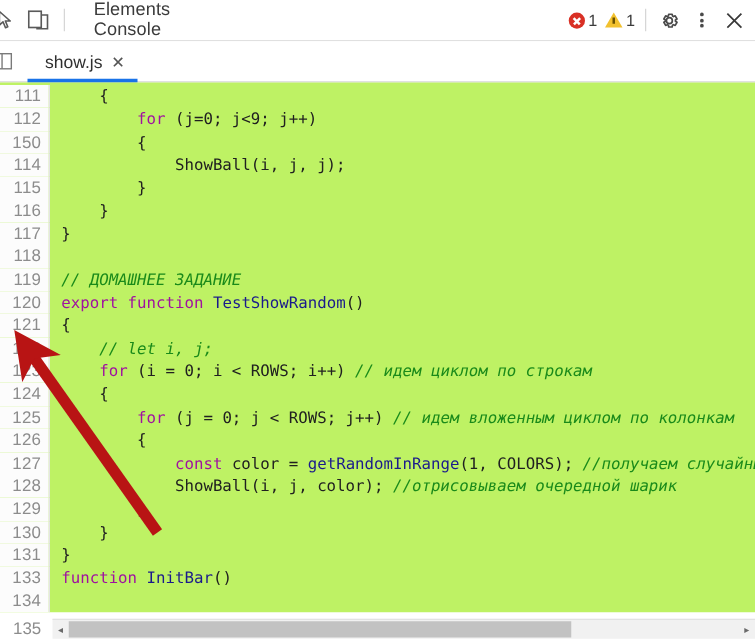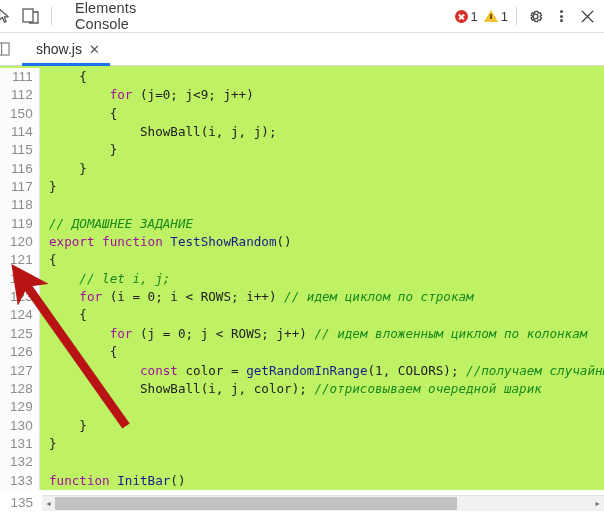--- a/index.html
+++ b/index.html
@@ -389,21 +389,20 @@
         <div class="row"><div class="lno">122</div><div class="gut-sep"></div><div class="ln"><span class="pln">    </span><span class="cmt">// let i, j;</span></div></div>
         <div class="row"><div class="lno">123</div><div class="gut-sep"></div><div class="ln"><span class="pln">    </span><span class="kw">for</span><span class="pln"> (i = 0; i &lt; ROWS; i++) </span><span class="cmt">// идем циклом по строкам</span></div></div>
         <div class="row"><div class="lno">124</div><div class="gut-sep"></div><div class="ln"><span class="pln">    {</span></div></div>
         <div class="row"><div class="lno">125</div><div class="gut-sep"></div><div class="ln"><span class="pln">        </span><span class="kw">for</span><span class="pln"> (j = 0; j &lt; ROWS; j++) </span><span class="cmt">// идем вложенным циклом по колонкам</span></div></div>
         <div class="row"><div class="lno">126</div><div class="gut-sep"></div><div class="ln"><span class="pln">        {</span></div></div>
         <div class="row"><div class="lno">127</div><div class="gut-sep"></div><div class="ln"><span class="pln">            </span><span class="kw">const</span><span class="pln"> color = </span><span class="fn">getRandomInRange</span><span class="pln">(1, COLORS); </span><span class="cmt">//получаем случайный цвет</span></div></div>
         <div class="row"><div class="lno">128</div><div class="gut-sep"></div><div class="ln"><span class="pln">            ShowBall(i, j, color); </span><span class="cmt">//отрисовываем очередной шарик</span></div></div>
         <div class="row"><div class="lno">129</div><div class="gut-sep"></div><div class="ln"><span class="pln">        }</span></div></div>
         <div class="row"><div class="lno">130</div><div class="gut-sep"></div><div class="ln"><span class="pln">    }</span></div></div>
         <div class="row"><div class="lno">131</div><div class="gut-sep"></div><div class="ln"><span class="pln">}</span></div></div>
-        <div class="row"><div class="lno">132</div><div class="gut-sep"></div><div class="ln">&nbsp;</div></div>
         <div class="row"><div class="lno">133</div><div class="gut-sep"></div><div class="ln"><span class="kw">function</span><span class="pln"> </span><span class="fn">InitBar</span><span class="pln">()</span></div></div>
         <div class="row"><div class="lno">134</div><div class="gut-sep"></div><div class="ln"></div></div>
       </div>
   </div>
 
   <div class="hscroll">
     <div class="hs-lno">135</div>
     <div class="hs-track">
       <div class="hs-arrow">◂</div>
       <div class="hs-thumbwrap">

